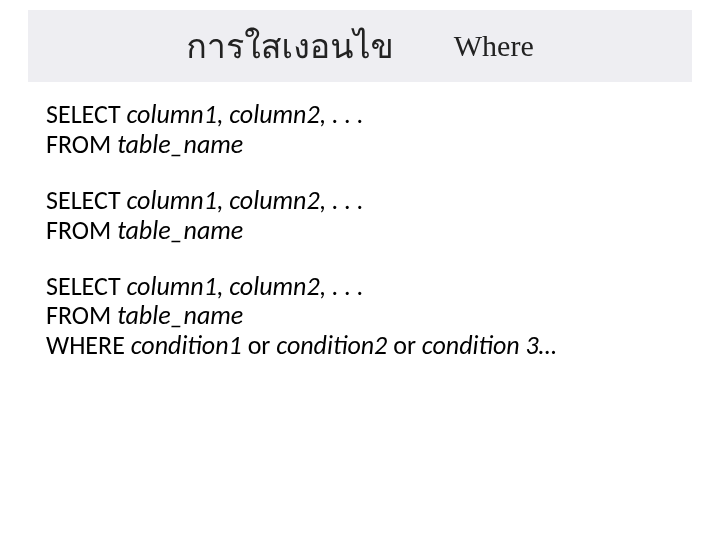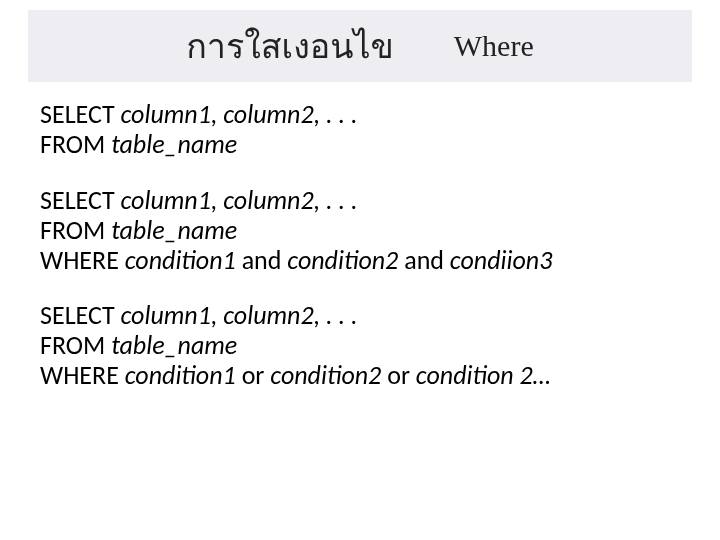--- a/index.html
+++ b/index.html
@@ -23,21 +23,21 @@
     gap: 60px;
     font-family: "Angsana New", "TH Sarabun New", "Tahoma", serif;
     font-size: 34px;
     color: #222;
   }
   .title-bar .thai { font-family: "Angsana New","Tahoma",serif; }
   .title-bar .eng  { font-family: "Georgia","Times New Roman",serif; font-size: 30px; }
   .body {
     position: absolute;
     top: 100px;
-    left: 40px;
+    left: 46px;
     right: 30px;
     font-size: 26px;
     line-height: 1.15;
     color: #000;
   }
   .block { margin-bottom: 26px; }
   .ital { font-style: italic; }
 </style>
 </head>
 <body>
@@ -60,31 +60,28 @@
       </div>
     </div>
 
     <div class="block">
       <div>
         <span>SELECT </span><span class="ital">column1, column2, . . .</span>
       </div>
       <div>
         <span>FROM </span><span class="ital">table_name</span>
       </div>
-      <div>
-        <span>WHERE </span><span class="ital">condition1 </span><span>and </span><span class="ital">condition2  </span><span>and </span><span class="ital">condiion3</span>
-      </div>
     </div>
 
     <div class="block">
       <div>
         <span>SELECT </span><span class="ital">column1, column2, . . .</span>
       </div>
       <div>
         <span>FROM </span><span class="ital">table_name</span>
       </div>
       <div>
-        <span>WHERE </span><span class="ital">condition1 </span><span>or </span><span class="ital">condition2  </span><span>or </span><span class="ital">condition 2…</span>
+        <span>WHERE </span><span class="ital">condition1 </span><span>or </span><span class="ital">condition2  </span><span>or </span><span class="ital">condition 3…</span>
       </div>
     </div>
 
   </div>
 </div>
 
 </body></html>

